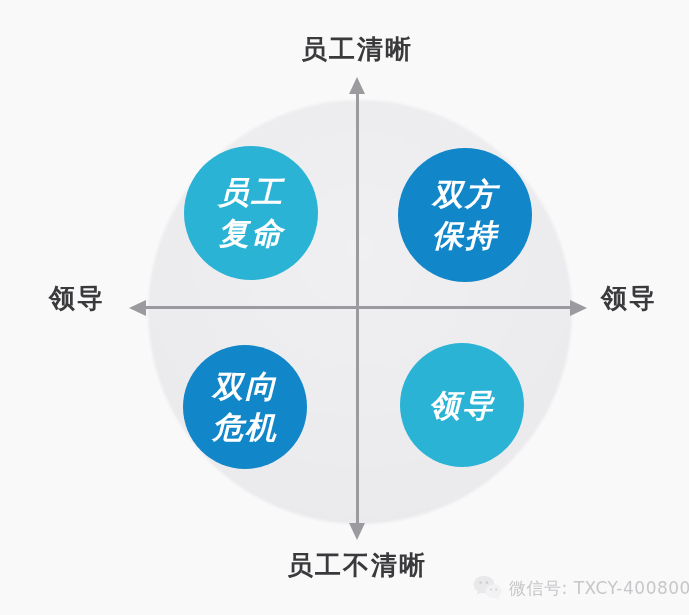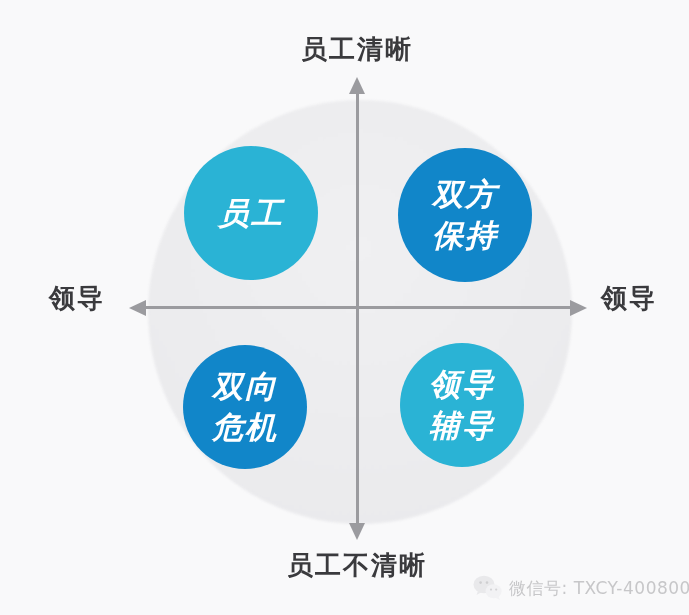--- a/index.html
+++ b/index.html
@@ -132,35 +132,35 @@
   <div class="axis-label label-left">
     <div>领导</div>
   </div>
 
   <div class="axis-label label-right">
     <div>领导</div>
   </div>
 
   <div class="qcircle q-tl" style="background: rgb(42, 179, 213);">
     <div>员工</div>
+    <div>复命</div>
   </div>
 
   <div class="qcircle q-bl" style="background: rgb(17, 134, 201);">
     <div>双向</div>
     <div>危机</div>
   </div>
 
   <div class="qcircle q-tr" style="background: rgb(17, 134, 201);">
     <div>双方</div>
     <div>保持</div>
   </div>
 
   <div class="qcircle q-br" style="background: rgb(42, 179, 213);">
     <div>领导</div>
-    <div>辅导</div>
   </div>
 
   <div class="watermark">
     <span>
       <svg width="29" height="26" viewBox="0 0 29 26" aria-hidden="true">
         <ellipse cx="11" cy="9.5" rx="10.5" ry="8.8" fill="#e9e9eb"></ellipse>
         <path d="M5 16 L3.5 20 L8 17.5 Z" fill="#e9e9eb"></path>
         <circle cx="7.6" cy="7.6" r="1.3" fill="#cfcfd1"></circle>
         <circle cx="14" cy="7.6" r="1.3" fill="#cfcfd1"></circle>
         <ellipse cx="20.6" cy="16.2" rx="8" ry="7" fill="#f2f2f4"></ellipse>

